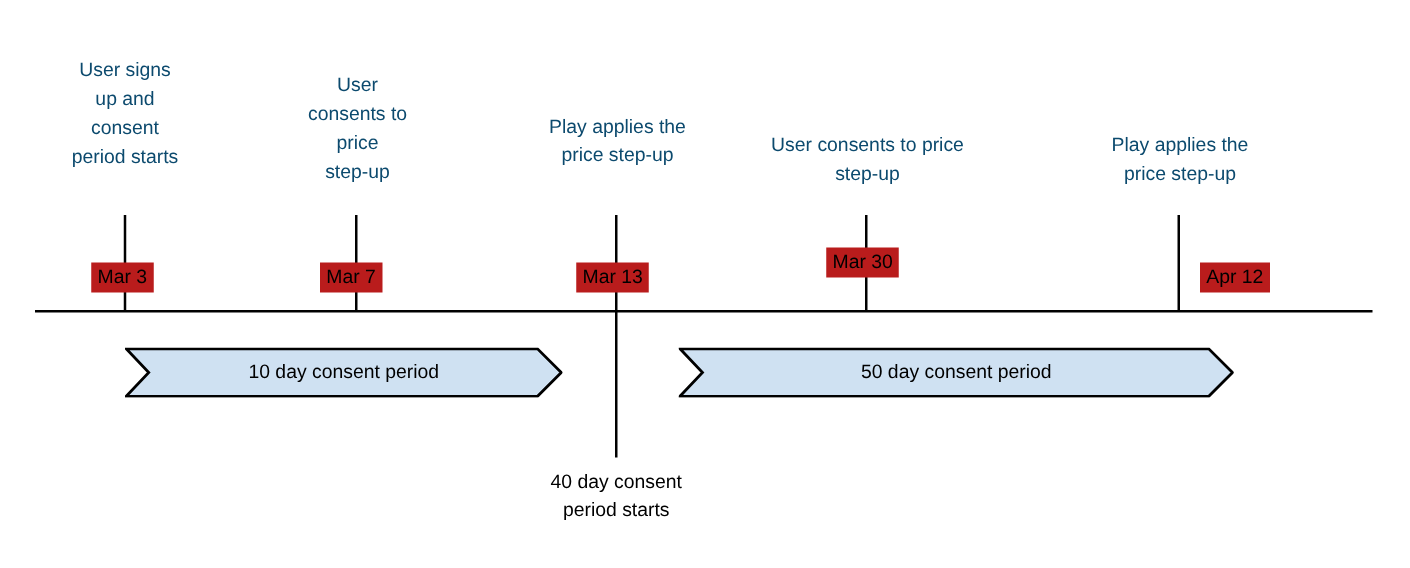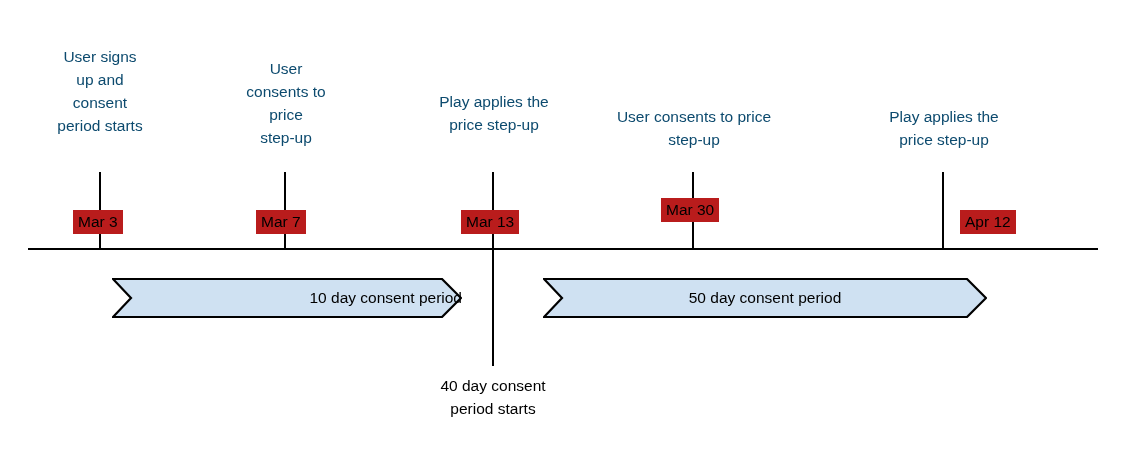--- a/index.html
+++ b/index.html
@@ -119,21 +119,21 @@
   <div class="event-label" style="left:588px; top:105px; width:212px;">User consents to price
 step-up</div>
   <div class="tick" style="left:692px; top:172px; height:77px;"></div>
   <div class="date-chip" style="left:661px; top:198px;">Mar 30</div>
 
   <div class="event-label" style="left:859px; top:105px; width:170px;">Play applies the
 price step-up</div>
   <div class="tick" style="left:942px; top:172px; height:77px;"></div>
   <div class="date-chip" style="left:914px; top:210px;margin-left:46px;">Apr 12</div>
 
-  <div class="period-banner" style="left:112px; top:278px; width:350px; background:transparent;justify-content:flex-end;">
+  <div class="period-banner" style="left:100px; top:278px; width:350px; background:transparent;">
     <svg class="banner-shape" viewBox="0 0 350 40" preserveAspectRatio="none">
       <polygon points="1,1 330,1 349,20 330,39 1,39 19,20" fill="#cfe1f2" stroke="#000000" stroke-width="2.2" stroke-linejoin="miter" vector-effect="non-scaling-stroke"></polygon>
     </svg>
     <span class="banner-text">10 day consent period</span>
   </div>
 
   <div class="period-banner" style="left:543px; top:278px; width:444px; background:transparent;">
     <svg class="banner-shape" viewBox="0 0 444 40" preserveAspectRatio="none">
       <polygon points="1,1 424,1 443,20 424,39 1,39 19,20" fill="#cfe1f2" stroke="#000000" stroke-width="2.2" stroke-linejoin="miter" vector-effect="non-scaling-stroke"></polygon>
     </svg>

